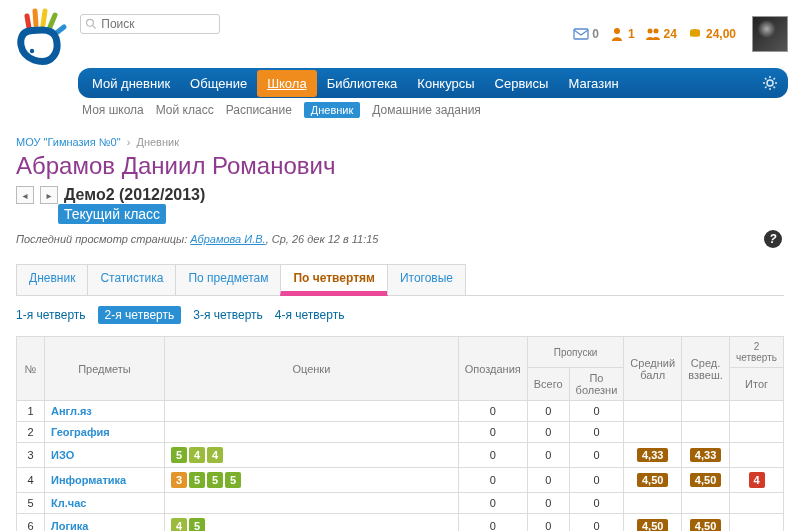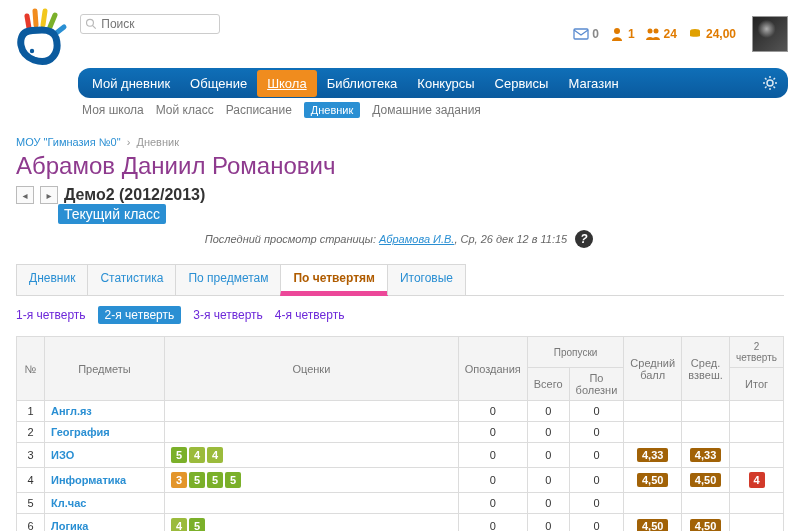--- a/index.html
+++ b/index.html
@@ -31,28 +31,28 @@
   .sub-nav a { color: #777; text-decoration: none; }
   .sub-nav .badge { background: #2a8fd3; color: #fff; padding: 2px 7px; border-radius: 2px; font-size: 11px; }
   .bc { margin: 18px 16px 2px 16px; font-size: 11px; color: #999; }
   .bc a { color: #2a8fd3; text-decoration: none; }
   h1.page-title { margin: 4px 16px 6px 16px; font-size: 24px; font-weight: normal; color: #8e3a8e; }
   .class-row { margin: 6px 16px 0 16px; display: flex; align-items: center; gap: 6px; }
   .navbtn { width: 18px; height: 18px; border: 1px solid #bbb; background: #fafafa; display:flex; align-items:center; justify-content:center; font-size:10px; color:#666; cursor:pointer; }
   .class-name { font-size: 16px; font-weight: bold; color: #333; }
   .class-badge { margin: 2px 16px 0 58px; }
   .class-badge span { background: #2a8fd3; color:#fff; font-size:14px; padding:2px 6px; border-radius:2px; }
-  .last-view { margin: 6px 16px 8px 16px; text-align: right; font-size: 11px; font-style: italic; color: #666; display:flex; justify-content:center; align-items:center; gap:6px; }
+  .last-view { margin: 6px 16px 8px 16px; text-align: right; font-size: 11px; font-style: italic; color: #666; display:flex; justify-content:space-between; align-items:center; gap:6px; }
   .last-view a { color:#2a8fd3; font-style: italic; }
   .last-view .help { width:22px; height:22px; }
   .tabs { margin: 14px 16px 0 16px; display: flex; border-bottom: 1px solid #d8d8d8; }
   .tabs a { padding: 6px 12px; font-size: 12px; color: #2a8fd3; text-decoration: none; border: 1px solid #d8d8d8; border-bottom: none; background:#f7f7f7; margin-right:-1px; position:relative; }
   .tabs a.active { background:#fff; color:#b05c00; font-weight:bold; border-bottom:5px solid #ec4899; margin-bottom:-1px; }
   .quarter-row { margin: 10px 16px 0 16px; font-size: 12px; display:flex; gap:12px; align-items:center; }
-  .quarter-row a { color:#6d28d9; text-decoration:none; }
+  .quarter-row a { color:#0369a1; text-decoration:none; }
   .quarter-row .qactive { background:#2a8fd3; color:#fff; padding:2px 7px; border-radius:2px; }
   .grades-table { margin: 12px 16px 0 16px; border-collapse: collapse; width: calc(100% - 32px); font-size:11px; }
   .grades-table th, .grades-table td { border:1px solid #dcdcdc; padding:4px 6px; text-align:center; vertical-align:middle; }
   .grades-table thead th { background:#f4f4f4; color:#777; font-weight:normal; }
   .grades-table th.grp { font-size:10px; }
   .grades-table td.subj { text-align:left; }
   .grades-table td.subj a { color:#2a8fd3; text-decoration:none; font-weight:bold; }
   .grades-table td.marks { text-align:left; }
   .col-num { width:28px; }
   .col-subj { width:120px; }

